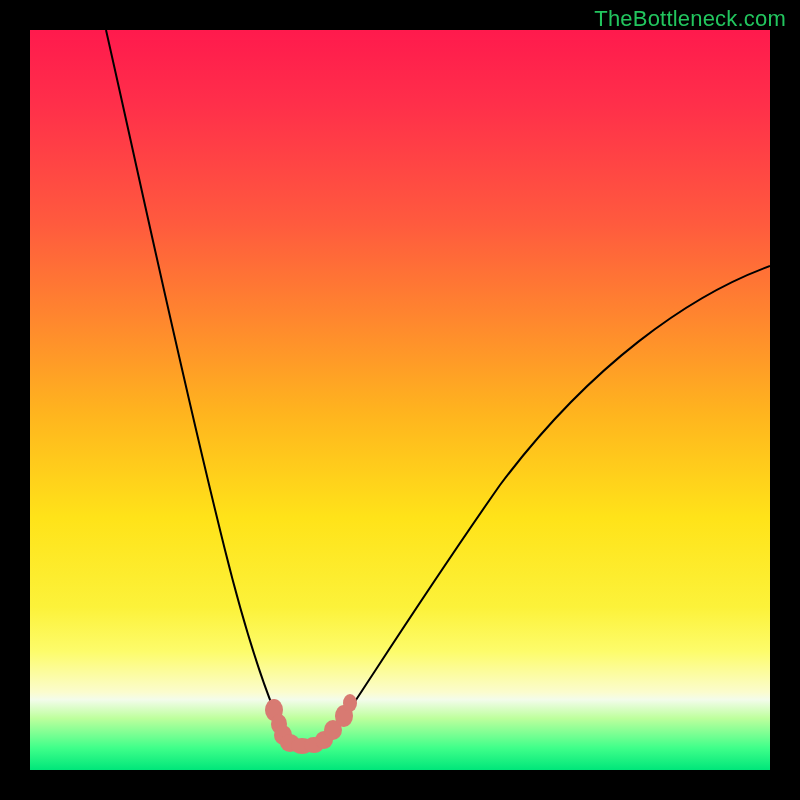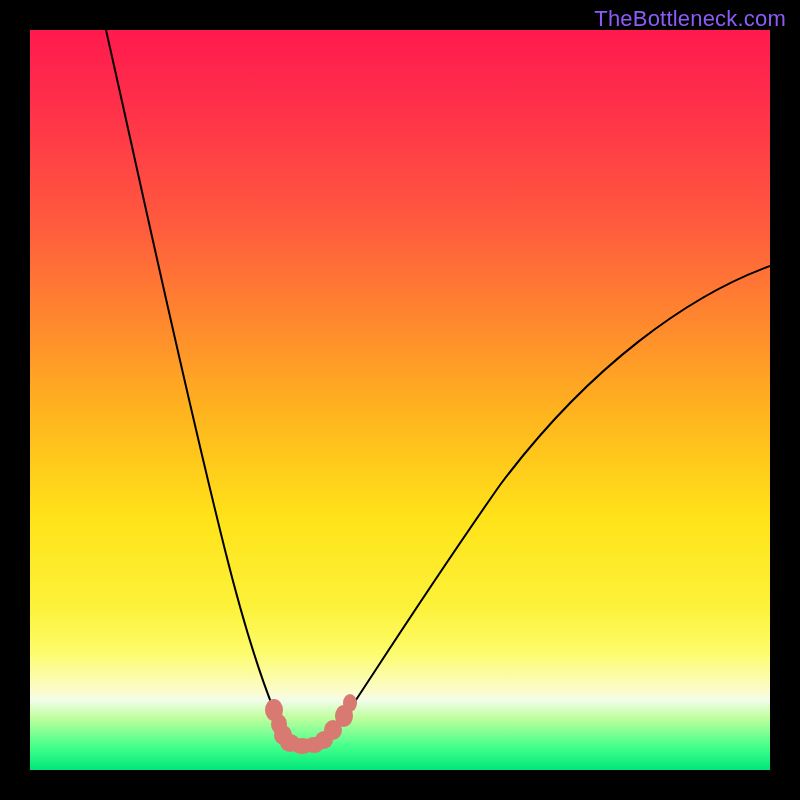--- a/index.html
+++ b/index.html
@@ -40,21 +40,21 @@
       #f3fceb 90.5%,
       #beff9d 93%,
       #40ff8a 97%,
       #00e67a 100%
     );
   }
   .watermark {
     position: absolute;
     top: 6px;
     right: 14px;
-    color: #8b5cf6;
+    color: #22c55e;
     font-size: 22px;
     font-weight: 500;
     letter-spacing: 0.2px;
     user-select: none;
   }
   svg.curve {
     position: absolute;
     top: 0;
     left: 0;
     width: 740px;

